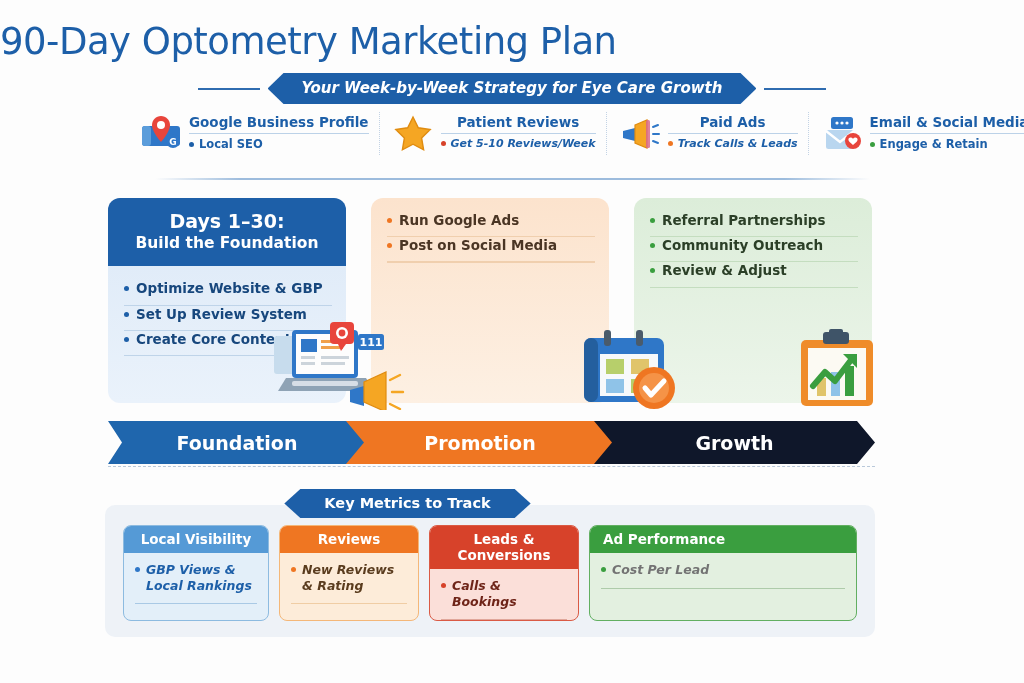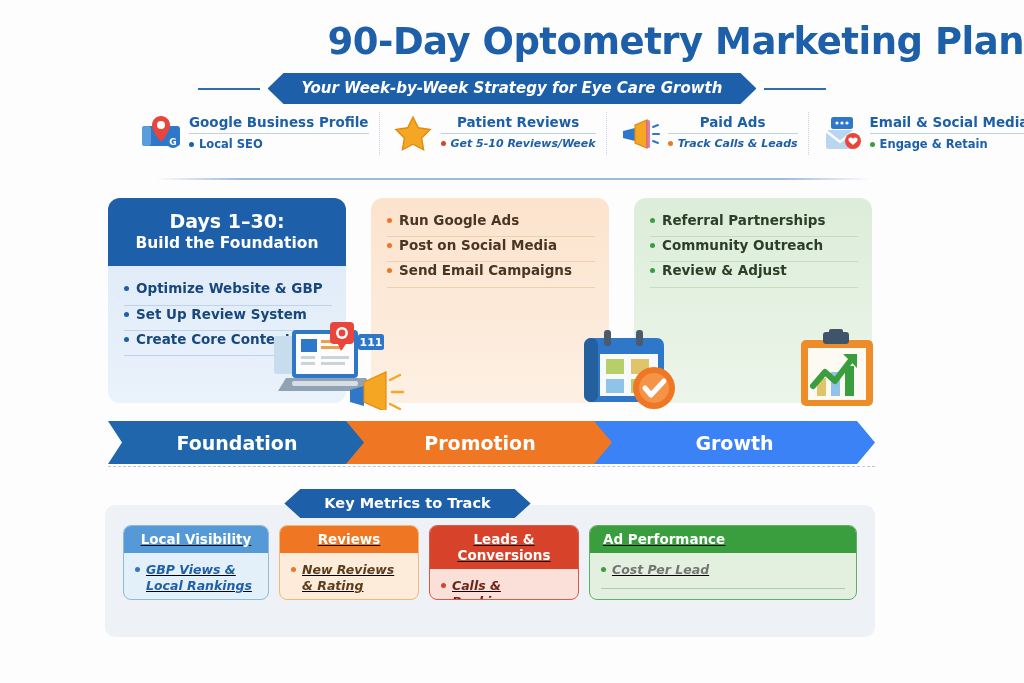--- a/index.html
+++ b/index.html
@@ -7,25 +7,24 @@
     width: 1024px; height: 683px;
     background: #ffffff;
     font-family: "Liberation Sans", sans-serif;
     overflow: hidden;
   }
   .page { position: relative; width: 1024px; height: 683px; background: #fdfdfd; }
 
   
   .title {
     position: absolute; top: 20px; left: 0; width: 1024px;
-    text-align: right;
-    font-size: 37px; font-weight: bold; letter-spacing: -0.5px;
+    text-align: left;
+    font-size: 37px; font-weight: normal; letter-spacing: -0.5px;
     color: #1d5fa8;
     font-family: "DejaVu Sans", sans-serif;
-    padding-left: 48px;
   }
   .ribbon-wrap {
     position: absolute; top: 73px; left: 0; width: 1024px;
     display: flex; align-items: center; justify-content: center; gap: 8px;
   }
   .rule { height: 2px; width: 62px; background: #2f6cb0; }
   .ribbon {
     background: #1d5fa8; color: #ffffff;
     font-size: 15px; font-weight: bold; font-style: italic;
     padding: 6px 34px 7px 34px;
@@ -111,21 +110,21 @@
   .arrows { position: absolute; top: 421px; left: 108px; width: 767px; height: 43px; }
   .arrow {
     position: absolute; top: 0; height: 43px;
     display: flex; align-items: center; justify-content: center;
     color: #fff; font-size: 19px; font-weight: bold;
     font-family: "DejaVu Sans", sans-serif;
     clip-path: polygon(0 0, calc(100% - 18px) 0, 100% 50%, calc(100% - 18px) 100%, 0 100%, 18px 50%);
   }
   .arrow.a1 { left: 0;     width: 258px; background: #1f66ad; clip-path: polygon(0 0, calc(100% - 18px) 0, 100% 50%, calc(100% - 18px) 100%, 0 100%, 14px 50%); }
   .arrow.a2 { left: 238px; width: 268px; background: #ef7622; }
-  .arrow.a3 { left: 486px; width: 281px; background: #3b82f6; }
+  .arrow.a3 { left: 486px; width: 281px; background: #0f172a; }
   .arrowdash {
     position: absolute; top: 466px; left: 108px; width: 767px; height: 0;
     border-top: 1.5px dashed #b9c9da;
   }
 
   
   .metrics-ribbon-wrap {
     position: absolute; top: 489px; left: 0; width: 815px;
     display: flex; justify-content: center;
   }
@@ -134,21 +133,21 @@
     font-size: 14.5px; font-weight: bold;
     padding: 6px 40px 7px;
     font-family: "DejaVu Sans", sans-serif;
     clip-path: polygon(16px 0, calc(100% - 16px) 0, 100% 50%, calc(100% - 16px) 100%, 16px 100%, 0 50%);
   }
   .metrics-panel {
     position: absolute; top: 505px; left: 105px; width: 770px; height: 132px;
     background: #eef2f7; border-radius: 10px;
   }
   .mrow { position: absolute; top: 20px; left: 18px; display: flex; gap: 10px; }
-  .mcard { border-radius: 8px; overflow: hidden; height: 75px; text-decoration: underline; }
+  .mcard { border-radius: 8px; overflow: hidden; height: 96px; }
   .mcard.m1 { width: 146px; border: 1px solid #8dbbe0; background: #e3eff9; }
   .mcard.m2 { width: 140px; border: 1px solid #f4b778; background: #fdecd9; }
   .mcard.m3 { width: 150px; border: 1px solid #da5a44; background: #fbdfd9; }
   .mcard.m4 { width: 268px; border: 1px solid #62af61; background: #e3f0e0; }
   .mhead {
     color: #fff; font-size: 13.5px; font-weight: bold;
     padding: 5px 10px 6px; font-family: "DejaVu Sans", sans-serif;
   }
   .m1 .mhead { background: #559ad6; text-align: center; }
   .m2 .mhead { background: #ef7622; text-align: center; }
@@ -302,24 +301,20 @@
         <div class="bullet">
             <span class="bdot"></span>
             <span>Run Google Ads</span>
           </div>
         <div class="bline"></div>
         <div class="bullet">
             <span class="bdot"></span>
             <span>Post on Social Media</span>
           </div>
         <div class="bline"></div>
-        <div class="bullet">
-            <span class="bdot"></span>
-            <span>Send Email Campaigns</span>
-          </div>
         <div class="bline"></div>
       </div>
     </div>
 
     <div class="card c3">
       <div class="cardbody">
         <div class="bullet">
             <span class="bdot"></span>
             <span>Referral Partnerships</span>
           </div>

